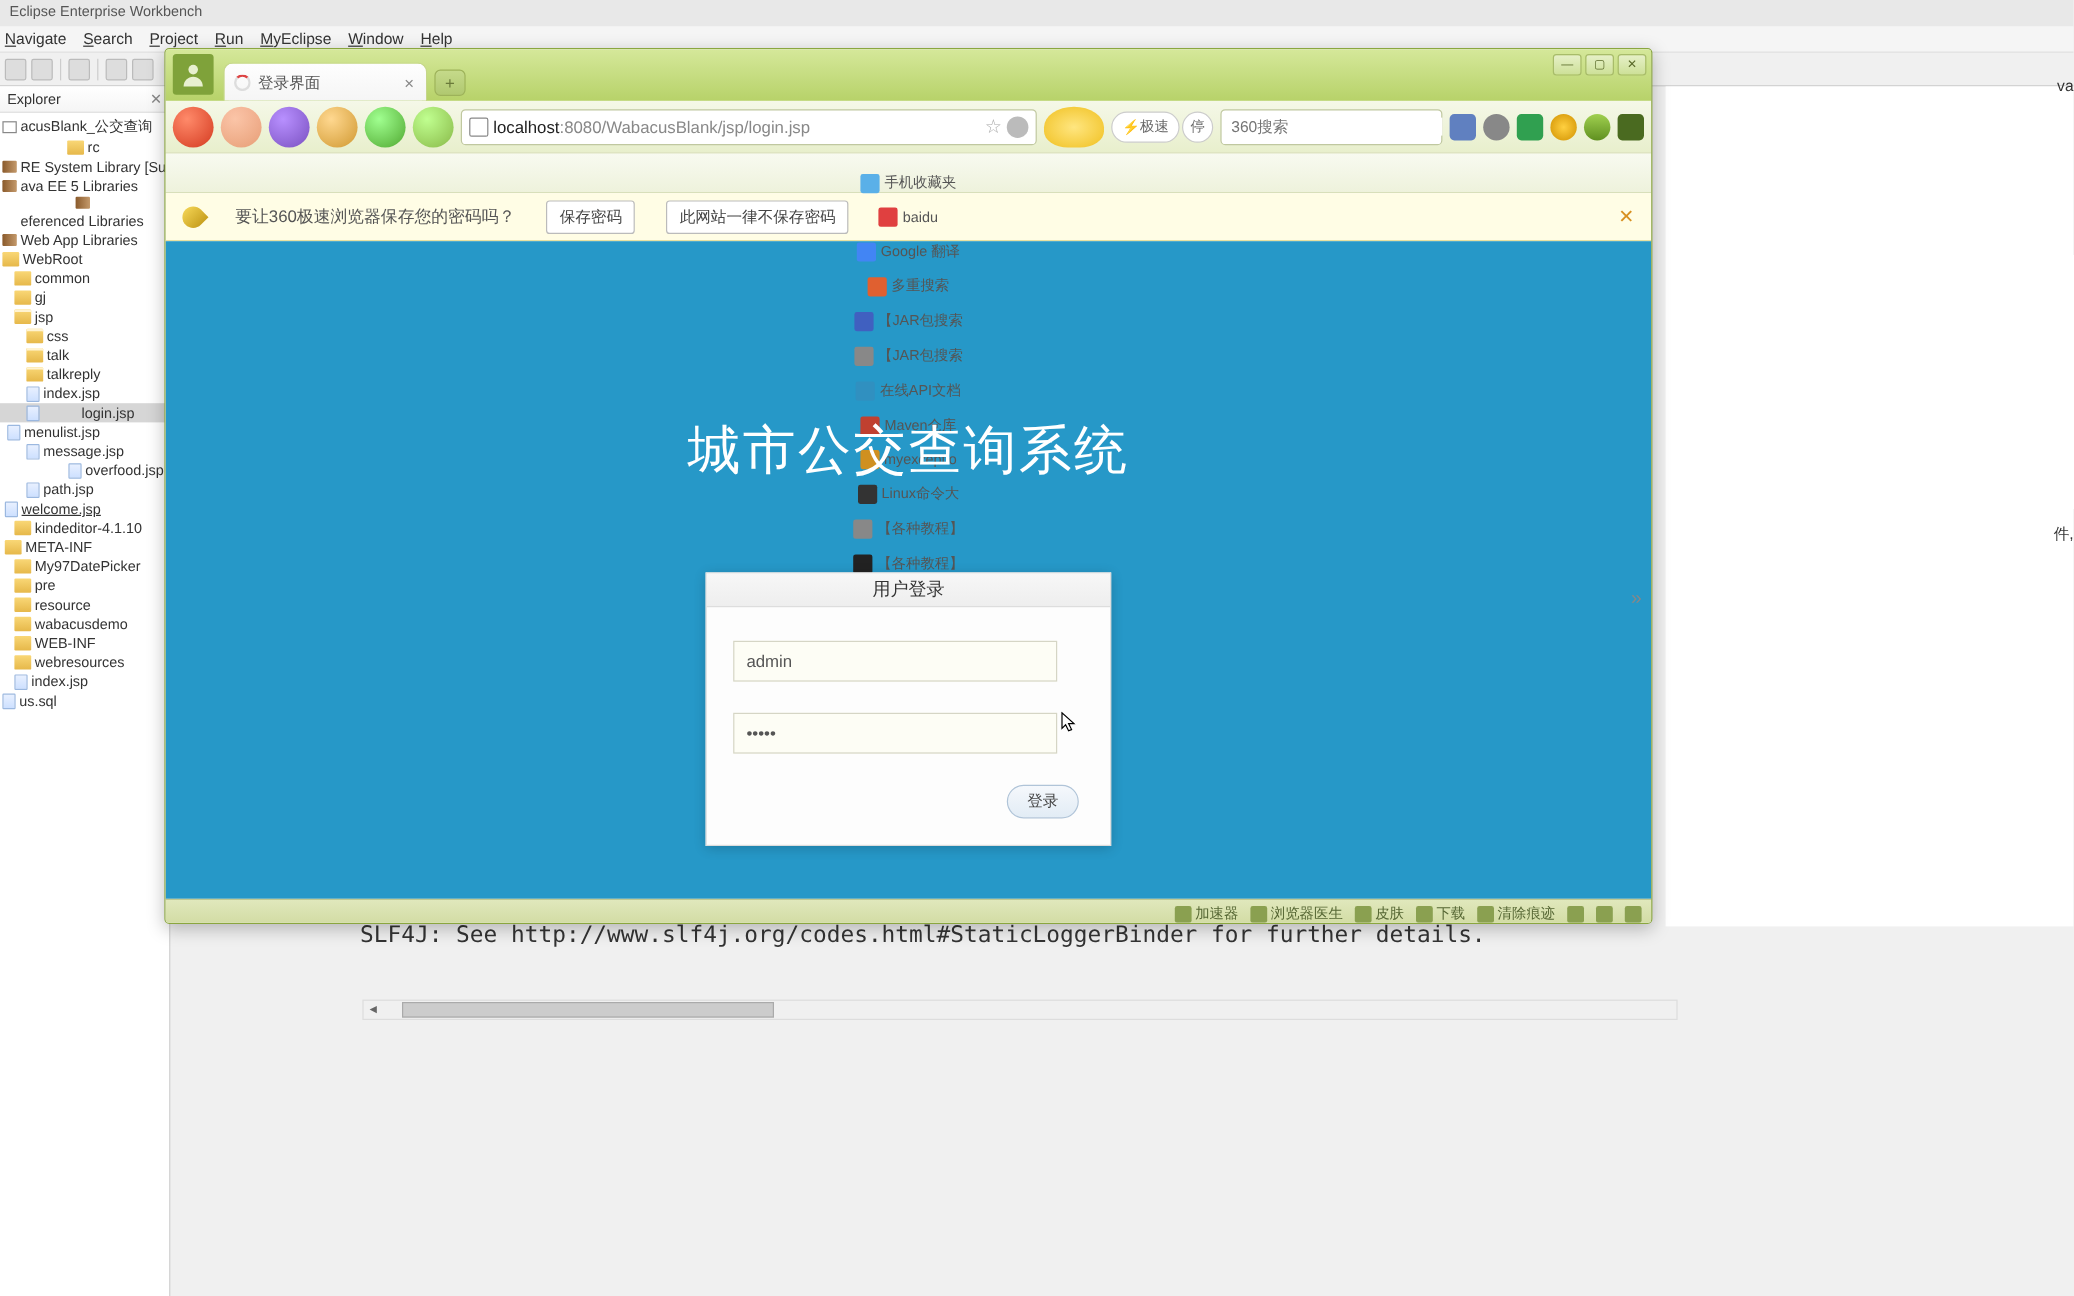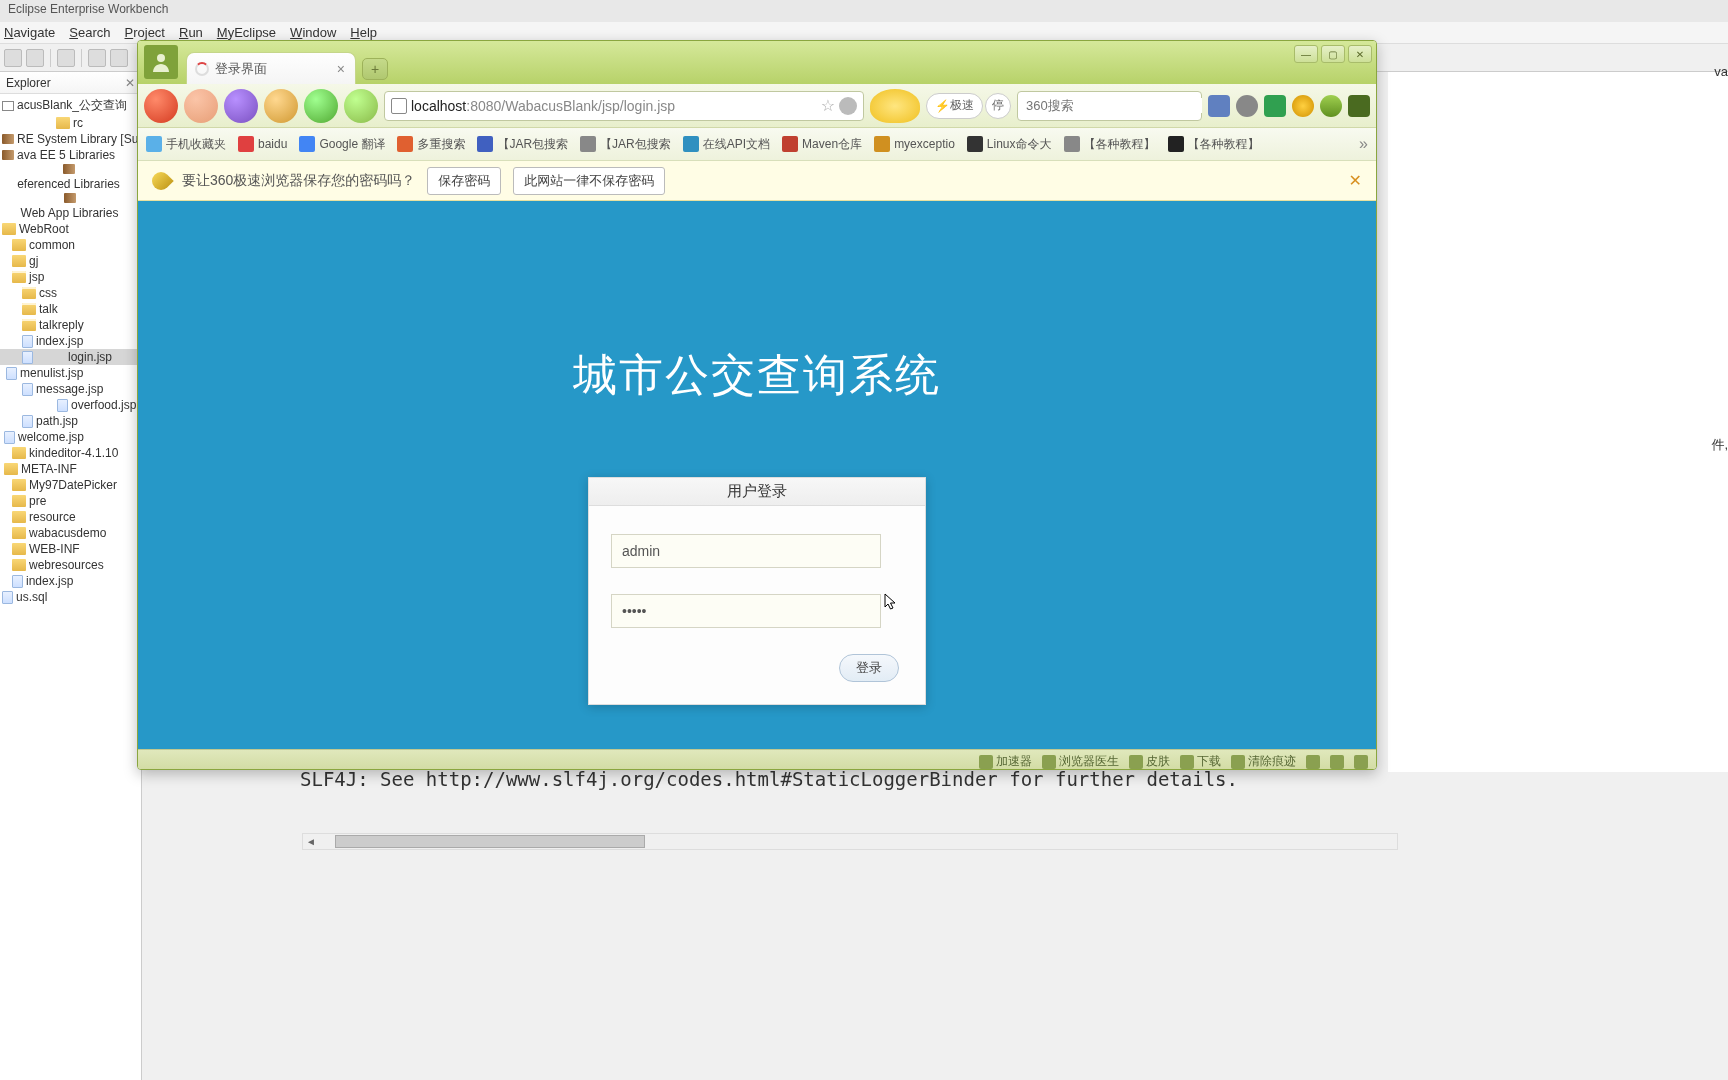--- a/index.html
+++ b/index.html
@@ -57,26 +57,26 @@
 .addr-drop { width: 18px; height: 18px; background: #bbb; border-radius: 50%; }
 .banana { width: 50px; height: 34px; background: radial-gradient(ellipse at center,#ffe680,#f0c020); border-radius: 50% 50% 40% 40%; }
 .speed-grp { display: flex; align-items: center; gap: 2px; }
 .speed-btn { height: 26px; padding: 0 8px; background: #fff; border: 1px solid #ccc; border-radius: 13px; font-size: 12px; color: #666; display: flex; align-items: center; }
 .search-bar { width: 185px; height: 30px; background: #fff; border: 1px solid #c0c8a0; border-radius: 4px; display: flex; align-items: center; padding: 0 4px; gap: 4px; }
 .search-ic { width: 18px; height: 18px; border-radius: 50%; background: conic-gradient(#4caf50,#2196f3,#ff9800,#f44336,#4caf50); }
 .search-bar input { border: none; flex: 1; font-size: 13px; color: #888; outline: none; }
 .search-go { width: 20px; height: 20px; background: #ccc; border-radius: 50%; }
 .ext-ic { width: 22px; height: 22px; border-radius: 4px; flex-shrink: 0; }
 
-.bm-row { height: 30px; background: linear-gradient(#f8faf0,#eef2dc); display: flex; align-items: center; padding: 16px 8px; gap: 12px; border-bottom: 1px solid #d8dfba; font-size: 12px; color: #555; }
+.bm-row { height: 30px; background: linear-gradient(#f8faf0,#eef2dc); display: flex; align-items: center; padding: 16px 8px; gap: 12px; border-bottom: 1px solid #d8dfba; font-size: 12px; color: #555; flex-direction: column; }
 .bm { display: flex; align-items: center; gap: 4px; cursor: default; }
 .bm-ic { width: 16px; height: 16px; border-radius: 2px; flex-shrink: 0; }
 .bm-more { margin-left: auto; font-size: 16px; color: #888; }
 
-.prompt-row { height: 40px; background: #fffde5; border-bottom: 1px solid #e8e0a0; display: flex; align-items: center; padding: 0 14px; gap: 12px; font-size: 14px; color: #555; }
+.prompt-row { height: 40px; background: #fffde5; border-bottom: 1px solid #e8e0a0; display: flex; align-items: center; padding: 0 14px; gap: 26px; font-size: 14px; color: #555; }
 .key-ic { width: 18px; height: 18px; background: linear-gradient(#f0d050,#c8a020); border-radius: 50% 50% 0 50%; transform: rotate(-45deg); }
 .prompt-btn { padding: 4px 10px; border: 1px solid #bbb; background: #fff; border-radius: 3px; font-size: 13px; color: #444; cursor: default; }
 .prompt-close { margin-left: auto; color: #d89020; font-size: 16px; cursor: default; }
 
 .page { height: 548px; background: #2698c8; display: flex; flex-direction: column; align-items: center; overflow-y: scroll; }
 .page::-webkit-scrollbar { width: 17px; }
 .page::-webkit-scrollbar-track { background: #f0f0f0; }
 .page::-webkit-scrollbar-thumb { background: #c8c8c8; border: 1px solid #aaa; }
 .page-title { color: #fff; font-size: 44px; font-weight: 300; margin-top: 145px; letter-spacing: 2px; }
 .login-box { width: 338px; background: #fdfdfd; border: 1px solid #ddd; box-shadow: 0 2px 10px rgba(0,0,0,0.2); margin-top: 72px; }
@@ -147,21 +147,21 @@
           <span>RE System Library  [Sun JD</span>
         </div>
         <div class="tree-item" style="padding-left: 2px;">
           <span class="ic ic-lib"></span>
           <span>ava EE 5 Libraries</span>
         </div>
         <div class="tree-item" style="padding-left: 0; flex-direction: column;">
           <span class="ic ic-lib"></span>
           <span>eferenced Libraries</span>
         </div>
-        <div class="tree-item" style="padding-left: 2px; flex-direction: column;">
+        <div class="tree-item" style="padding-left: 2px;">
           <span class="ic ic-lib"></span>
           <span>Web App Libraries</span>
         </div>
         <div class="tree-item" style="padding-left: 2px;">
           <span class="ic ic-fld"></span>
           <span>WebRoot</span>
         </div>
         <div class="tree-item" style="padding-left: 12px;">
           <span class="ic ic-fld"></span>
           <span>common</span>
@@ -203,21 +203,21 @@
           <span>message.jsp</span>
         </div>
         <div class="tree-item" style="padding-left: 22px; margin-left: 35px;">
           <span class="ic ic-jsp"></span>
           <span>overfood.jsp</span>
         </div>
         <div class="tree-item" style="padding-left: 22px;">
           <span class="ic ic-jsp"></span>
           <span>path.jsp</span>
         </div>
-        <div class="tree-item" style="">
+        <div class="tree-item" style=" text-decoration: underline;">
           <span class="ic ic-jsp"></span>
           <span>welcome.jsp</span>
         </div>
         <div class="tree-item" style="padding-left: 12px;">
           <span class="ic ic-fld"></span>
           <span>kindeditor-4.1.10</span>
         </div>
         <div class="tree-item" style=" text-align: right;">
           <span class="ic ic-fld"></span>
           <span>META-INF</span>

